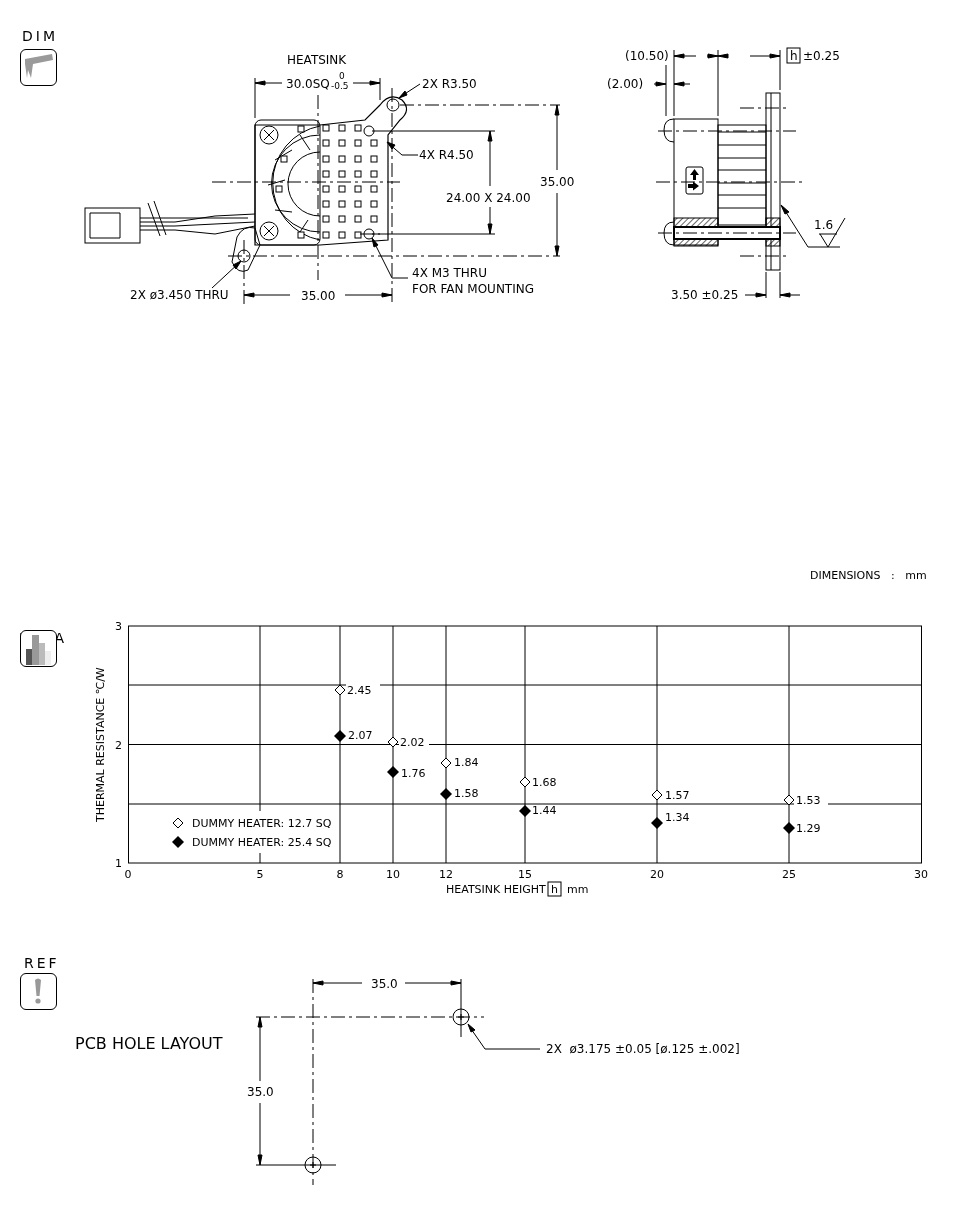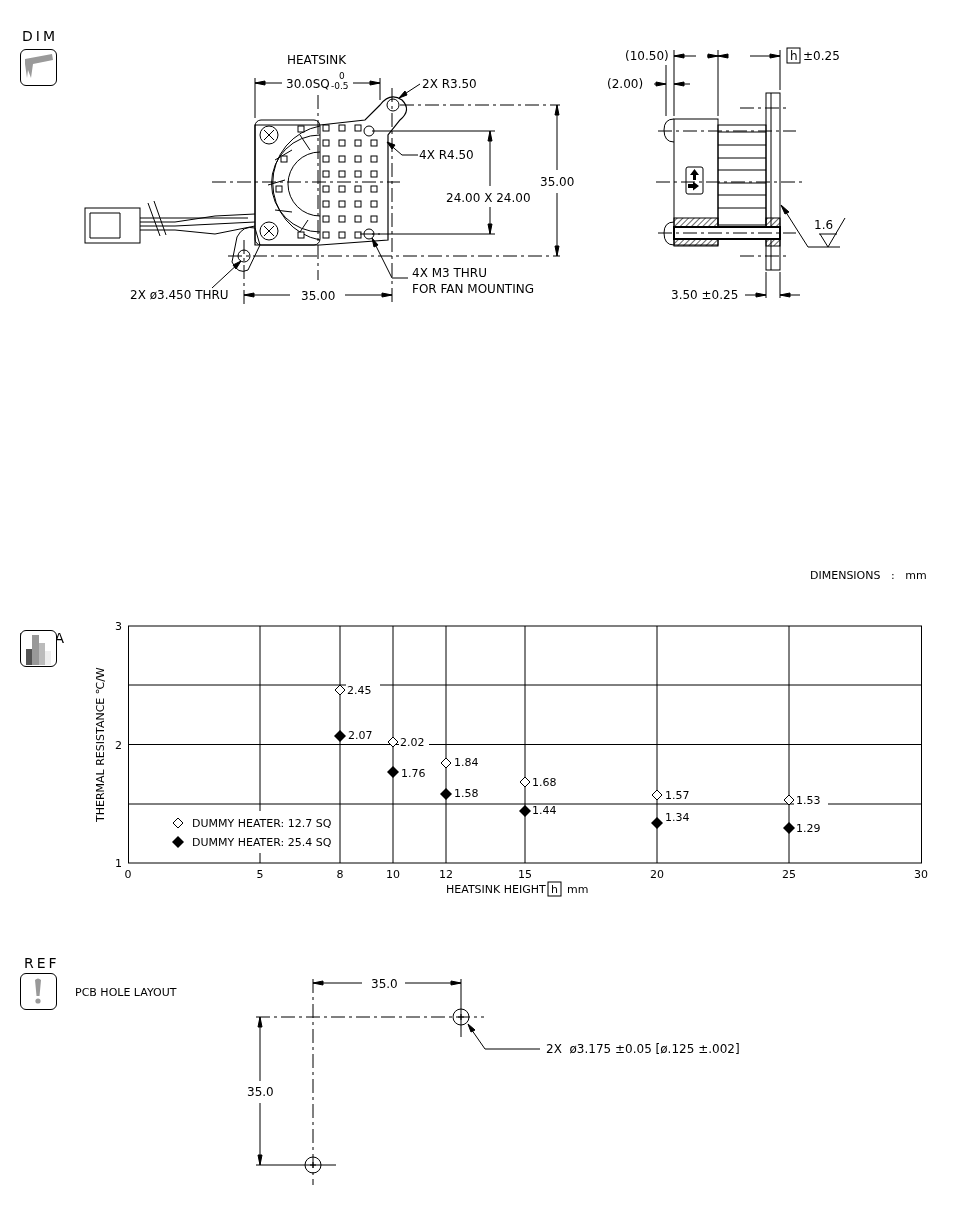--- a/index.html
+++ b/index.html
@@ -30,21 +30,21 @@
   </svg>
 </div>
 
 <div class="sec-label" style="left:24px;top:955px;">REF</div>
 <div class="sec-icon" style="left:20px;top:973px;">
   <svg width="34" height="34" viewBox="0 0 34 34">
     <path d="M14,6 Q17,3 20,6 L18.5,22 L15.5,22 Z" fill="#999"></path>
     <circle cx="17" cy="27" r="2.6" fill="#999"></circle>
   </svg>
 </div>
-<div class="abs t" style="left:75px;top:986px;font-size:11px;text-align:center;">PCB HOLE LAYOUT</div>
+<div class="abs t" style="left:75px;top:1034px;font-size:16px;text-align:center;">PCB HOLE LAYOUT</div>
 
 <svg class="abs" style="left:0;top:0;" width="600" height="320">
   <g stroke="#000" fill="none" stroke-width="1">
 
     <rect x="85" y="208" width="55" height="35"></rect>
     <line x1="90" y1="213" x2="90" y2="238"></line>
     <line x1="90" y1="213" x2="120" y2="213"></line>
     <line x1="90" y1="238" x2="120" y2="238"></line>
     <line x1="120" y1="213" x2="120" y2="238"></line>
 

